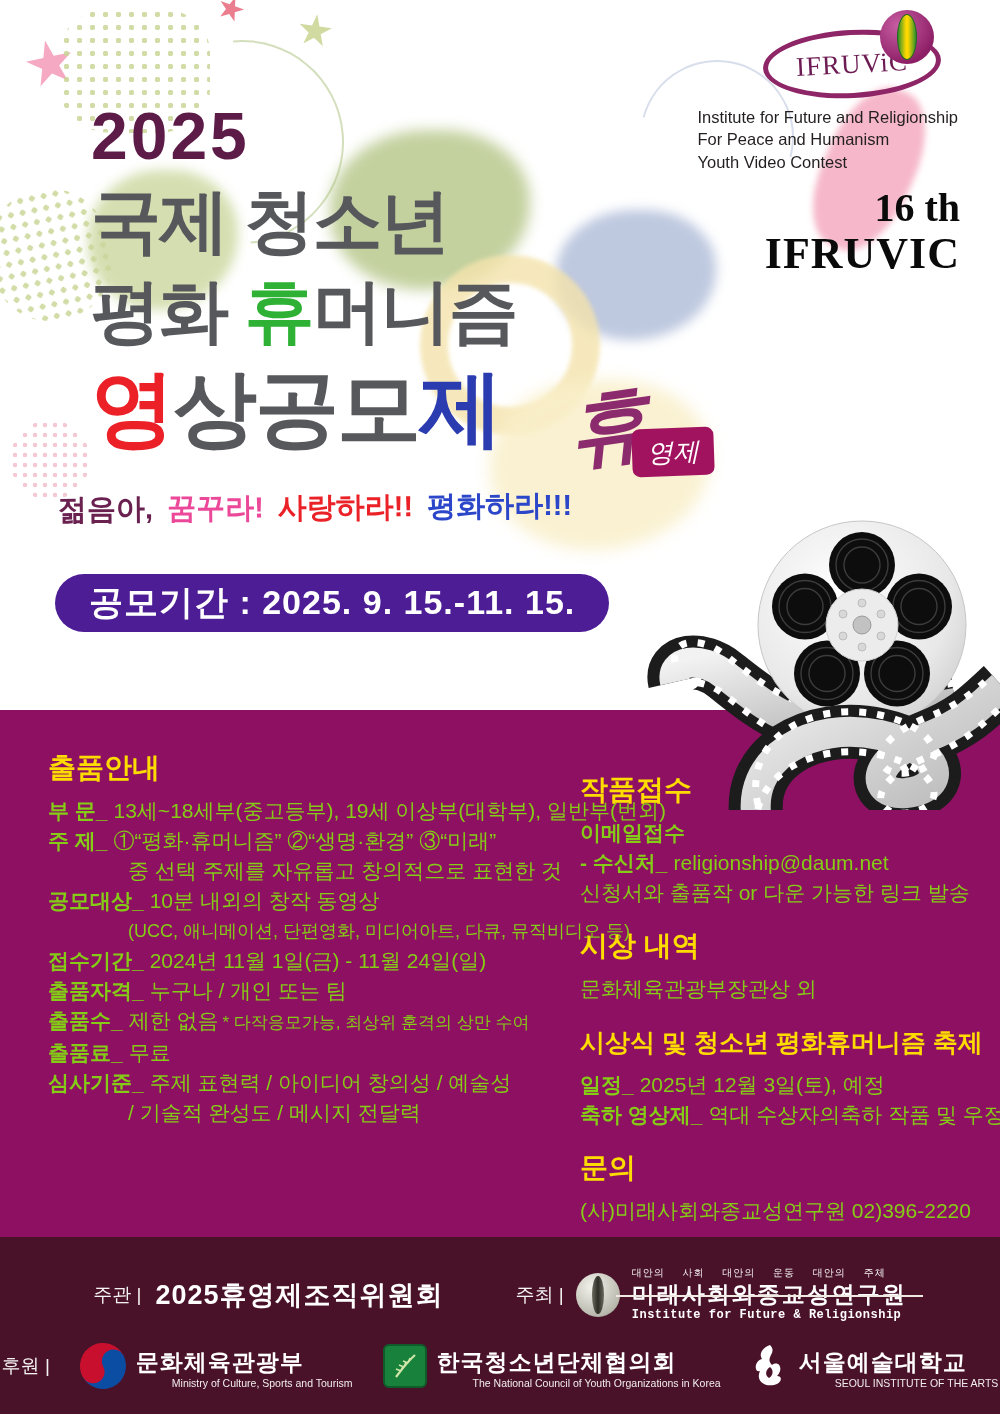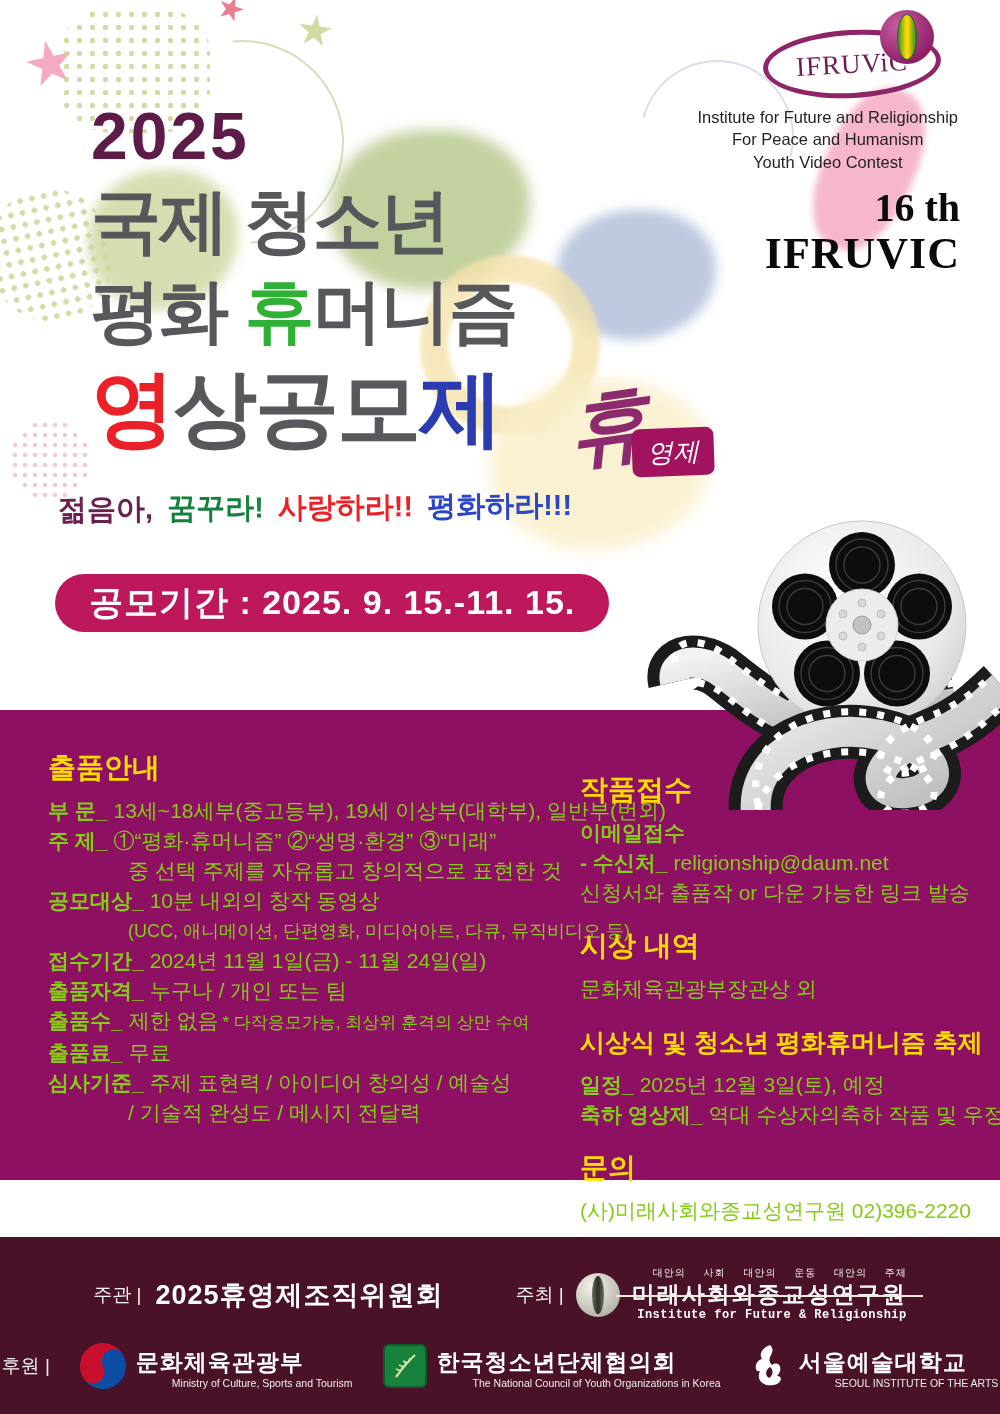--- a/index.html
+++ b/index.html
@@ -31,47 +31,47 @@
   .swirl-blue{left:640px;top:60px;width:150px;height:150px;border-color:rgba(185,195,218,.55);
       border-left-color:transparent;border-bottom-color:transparent;transform:rotate(-30deg);}
   
   .logo-ellipse{position:absolute;left:763px;top:30px;width:168px;height:58px;border:5px solid #8d2566;
       border-radius:50%;transform:rotate(-3deg);display:flex;align-items:center;justify-content:center;z-index:2;}
   .logo-ellipse span{font-family:"Liberation Serif",serif;font-size:27px;color:#6d1c53;letter-spacing:1px;}
   .logo-sphere{position:absolute;left:880px;top:10px;width:54px;height:54px;border-radius:50%;z-index:3;
       background:radial-gradient(circle at 35% 30%,#c95fa4,#8d1f66 72%);display:flex;align-items:center;justify-content:center;}
   .logo-leaf{width:18px;height:44px;border-radius:50%;
       background:linear-gradient(90deg,#2e8f2e,#ffd800 45%,#ffd800 55%,#2e8f2e);border:1px solid #1c6b1c;}
-  .inst-lines{position:absolute;right:42px;top:106px;text-align:center;font-size:16.5px;color:#231f20;
+  .inst-lines{position:absolute;right:42px;top:106px;text-align:left;font-size:16.5px;color:#231f20;
       line-height:1.35;z-index:2;}
   .edition{position:absolute;right:40px;top:186px;text-align:right;font-family:"Liberation Serif",serif;
       color:#0a0a0a;z-index:2;line-height:1.1;}
   .edition .num{font-size:40px;font-weight:700;}
   .edition .org{font-size:44px;font-weight:700;letter-spacing:1px;}
   
   .title{position:absolute;left:58px;top:96px;z-index:2;margin-left:33px;}
   .year{font-size:66px;font-weight:900;color:#5d1b47;letter-spacing:3px;line-height:80px;}
   .tline{font-size:70px;font-weight:900;color:#57585b;line-height:90px;letter-spacing:-2px;white-space:nowrap;}
   .tline3{font-size:84px;line-height:104px;}
   .c-green{color:#2eb135;} .c-red{color:#ec2027;} .c-blue{color:#2b3bb0;}
   .calligraphy{position:absolute;left:568px;top:372px;font-size:82px;color:#8c2a6e;z-index:2;
       font-family:"Liberation Serif",serif;font-style:italic;font-weight:bold;transform:rotate(-8deg);}
   .stamp{position:absolute;left:632px;top:428px;width:82px;height:48px;background:#a2135f;border-radius:8px;
       color:#fff;display:flex;align-items:center;justify-content:center;font-size:26px;font-style:italic;
       transform:rotate(-2deg);z-index:2;}
   .slogan{position:absolute;left:58px;top:488px;font-size:29px;font-weight:800;z-index:2;white-space:nowrap;
       transform:rotate(-0.5deg);}
   .slogan span{margin-right:14px;}
-  .sl1{color:#6b2150;} .sl2{color:#15803d;} .sl3{color:#ea2127;} .sl4{color:#2b46c8;}
-  .pill{position:absolute;left:55px;top:574px;height:58px;padding:0 34px;background:#be185d;border-radius:32px;
+  .sl1{color:#6b2150;} .sl2{color:#ec4899;} .sl3{color:#ea2127;} .sl4{color:#2b46c8;}
+  .pill{position:absolute;left:55px;top:574px;height:58px;padding:0 34px;background:#4c1d95;border-radius:32px;
       display:flex;align-items:center;color:#fff;font-size:34px;font-weight:800;letter-spacing:1px;z-index:2;white-space:nowrap;}
   
   .film-svg{position:absolute;left:630px;top:490px;z-index:3;pointer-events:none;}
   
-  .purple{position:absolute;left:0;top:710px;width:1000px;height:470px;background:#8e1063;z-index:1;}
+  .purple{position:absolute;left:0;top:710px;width:1000px;height:527px;background:#8e1063;z-index:1;}
   .col-left{position:absolute;left:48px;top:42px;width:505px;}
   .col-right{position:absolute;left:580px;top:42px;width:410px;margin-top:22px;}
   .yhead{color:#ffdc00;font-size:28px;font-weight:800;margin:0 0 12px 0;line-height:32px;}
   .yhead.long{font-size:25px;}
   .row{color:#84cc16;font-size:21px;line-height:30px;white-space:nowrap;}
   .row .lbl{font-weight:800;margin-right:6px;}
   .row.indent{padding-left:80px;}
   .row.small{font-size:18px;}
   .row .note{font-size:17px;margin-left:4px;}
   .rgap{margin-top:22px;}
@@ -79,21 +79,21 @@
   .footer{position:absolute;left:0;top:1237px;width:1000px;height:177px;background:#4a1228;color:#fff;z-index:2;}
   .frow1{display:flex;align-items:center;justify-content:center;margin-top:30px;}
   .frow2{display:flex;align-items:center;justify-content:center;margin-top:20px;gap:30px;}
   .flabel{font-size:19px;font-weight:400;opacity:.95;}
   .organizer{font-size:27px;font-weight:800;margin-left:14px;letter-spacing:1px;}
   .host-group{display:flex;align-items:center;margin-left:72px;gap:12px;}
   .host-sphere{width:44px;height:44px;border-radius:50%;
       background:radial-gradient(circle at 38% 32%,#f4f4ee,#b9b9ae 70%,#8f8f84);
       display:flex;align-items:center;justify-content:center;}
   .host-lens{width:12px;height:38px;border-radius:50%;background:linear-gradient(90deg,#6b6b60,#2e2e26,#6b6b60);}
-  .host-text{display:flex;flex-direction:column;align-items:flex-end;line-height:1.25;}
+  .host-text{display:flex;flex-direction:column;align-items:flex-start;line-height:1.25;}
   .host-tagline{font-size:10px;letter-spacing:1px;word-spacing:14px;opacity:.95;}
   .host-name{position:relative;font-size:23px;font-weight:700;letter-spacing:2px;}
   .host-name::after{content:"";position:absolute;left:-16px;right:-16px;top:55%;height:1.5px;background:#efe9e2;}
   .host-en{font-family:"Liberation Mono",monospace;font-size:12px;font-weight:700;letter-spacing:.5px;}
   .sponsor{display:flex;align-items:center;gap:10px;}
   .sp-text{display:flex;flex-direction:column;line-height:1.2;}
   .sp-name{font-size:23px;font-weight:800;letter-spacing:1px;margin-top:6px;}
   .sp-en{font-size:10.5px;opacity:.92;margin-left:36px;}
   .taegeuk{width:46px;height:46px;border-radius:50%;position:relative;overflow:hidden;transform:rotate(-28deg);
       background:linear-gradient(#c8102e 50%,#0b4da2 50%);flex:none;}

